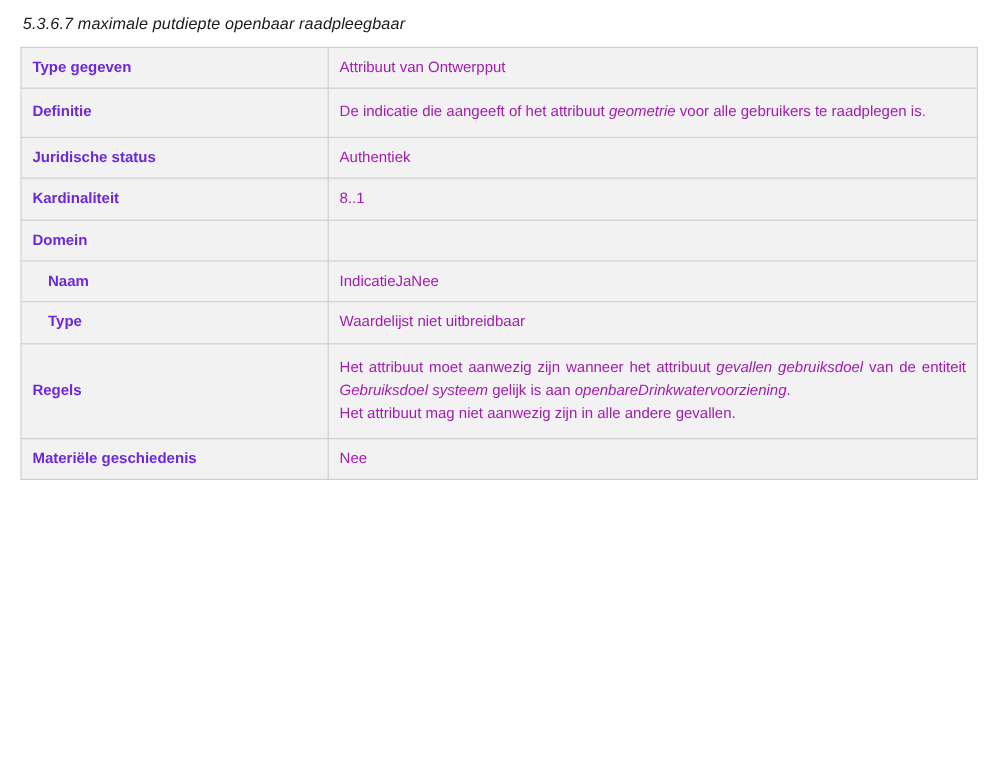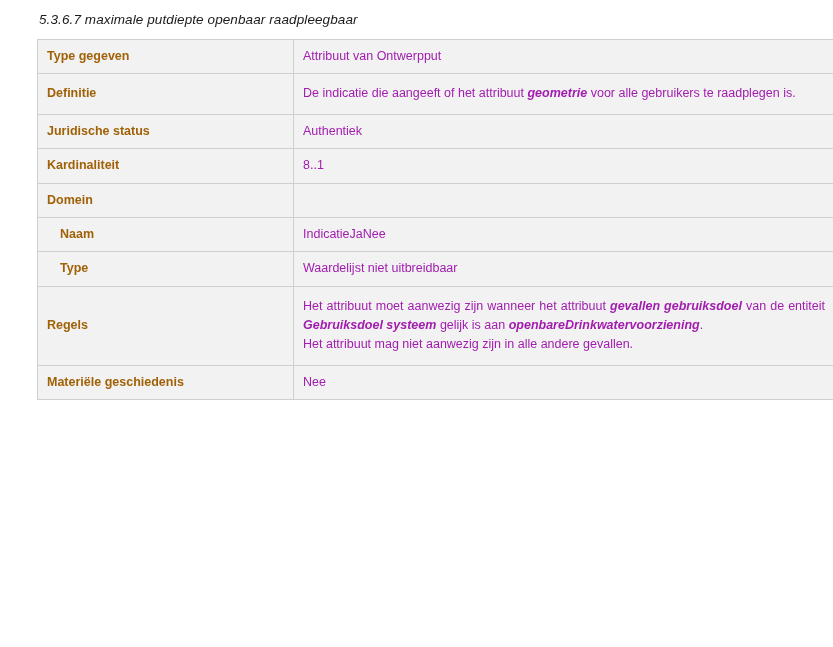--- a/index.html
+++ b/index.html
@@ -11,21 +11,20 @@
     width: 833px;
     height: 647px;
     font-family: "Liberation Sans", sans-serif;
     color: #1a1a1a;
     overflow: hidden;
   }
   .page {
     width: 679px;
     box-sizing: border-box;
     padding: 10px 17px 0 17px;
-    margin-left: 20px;
   }
   .section-heading {
     font-size: 13.5px;
     font-style: italic;
     color: #1a1a1a;
     margin: 2px 0 12px 2px;
     letter-spacing: 0.1px;
   }
   table.spec {
     width: 798px;
@@ -39,40 +38,39 @@
   table.spec td {
     border: 1px solid #cfcfcf;
     vertical-align: middle;
     font-size: 12.5px;
     line-height: 1.55;
     padding: 7px 9px;
   }
   td.label {
     width: 237px;
     font-weight: bold;
-    color: #a16207;
+    color: #6d28d9;
     padding-left: 9px;
   }
   td.label.indent {
     padding-left: 22px;
   }
   td.value {
     color: #a21caf;
     text-align: justify;
     text-justify: inter-word;
     padding-left: 12px;
     padding-right: 14px;
   }
   td.value.tall {
     padding-top: 10px;
     padding-bottom: 10px;
   }
   .em {
     font-style: italic;
-    font-weight: bold;
   }
   .line {
     display: block;
   }
   .justify-block {
     text-align: justify;
     text-align-last: left;
   }
 </style>
 </head>

